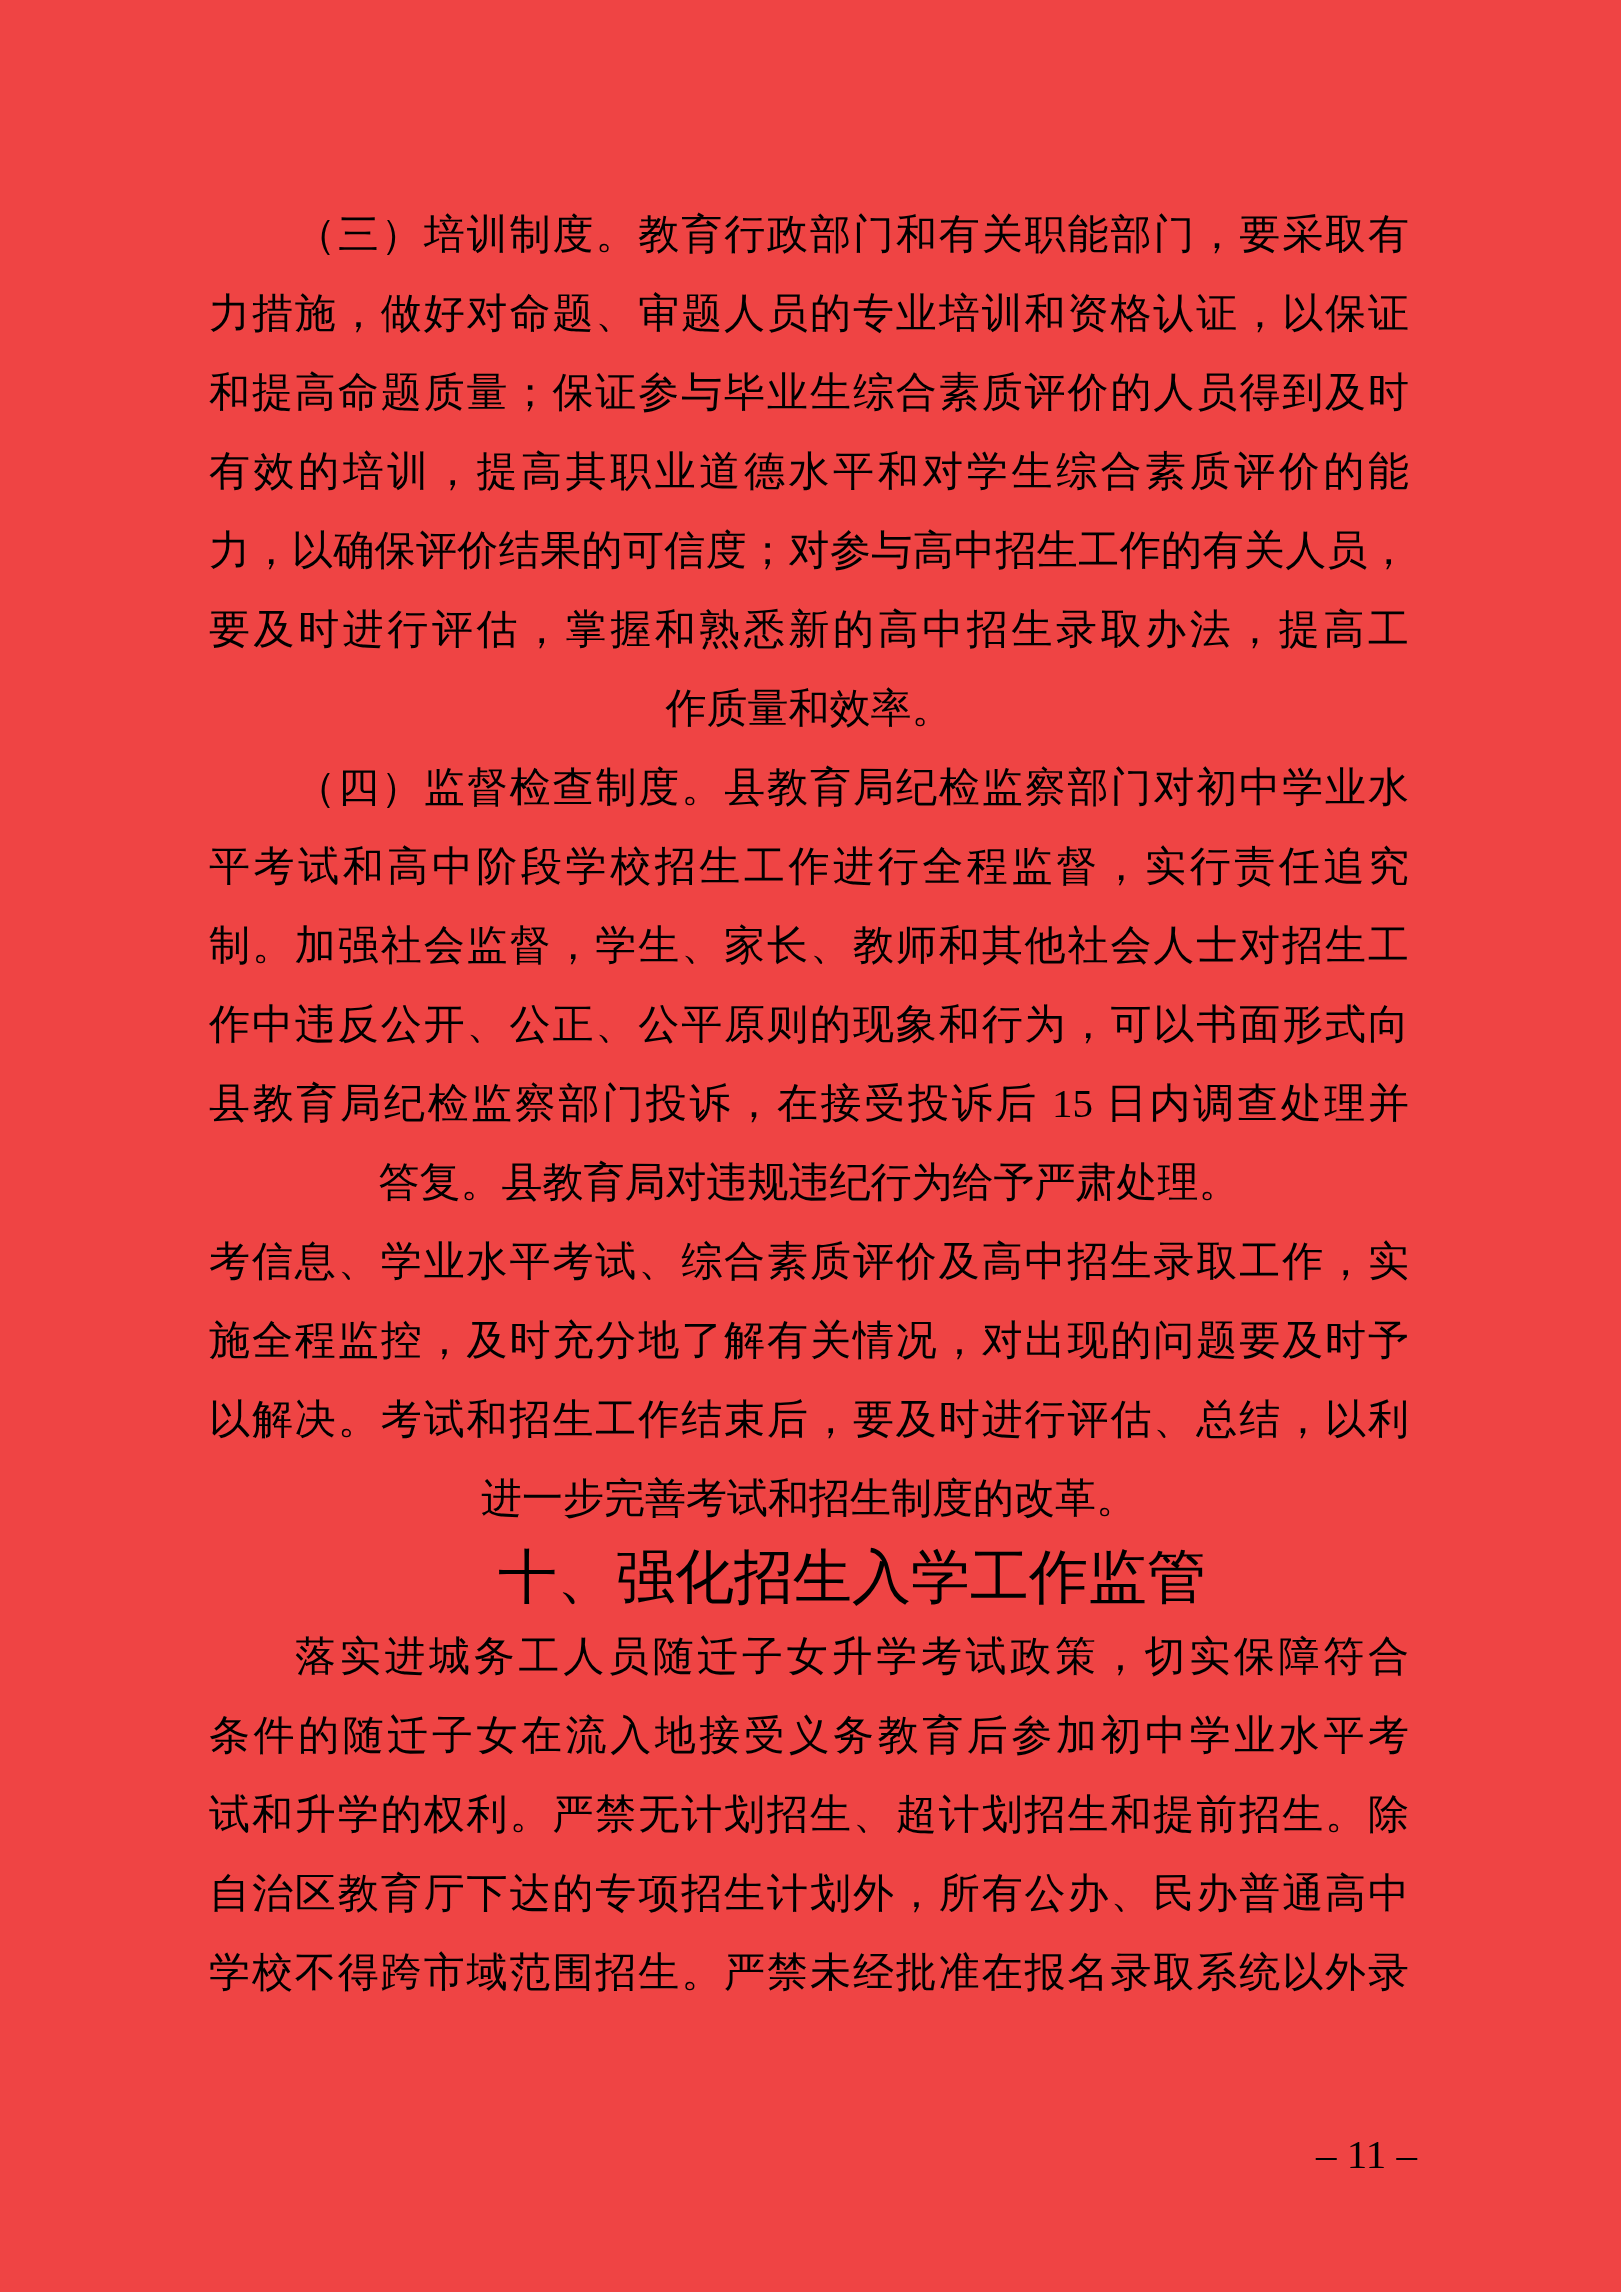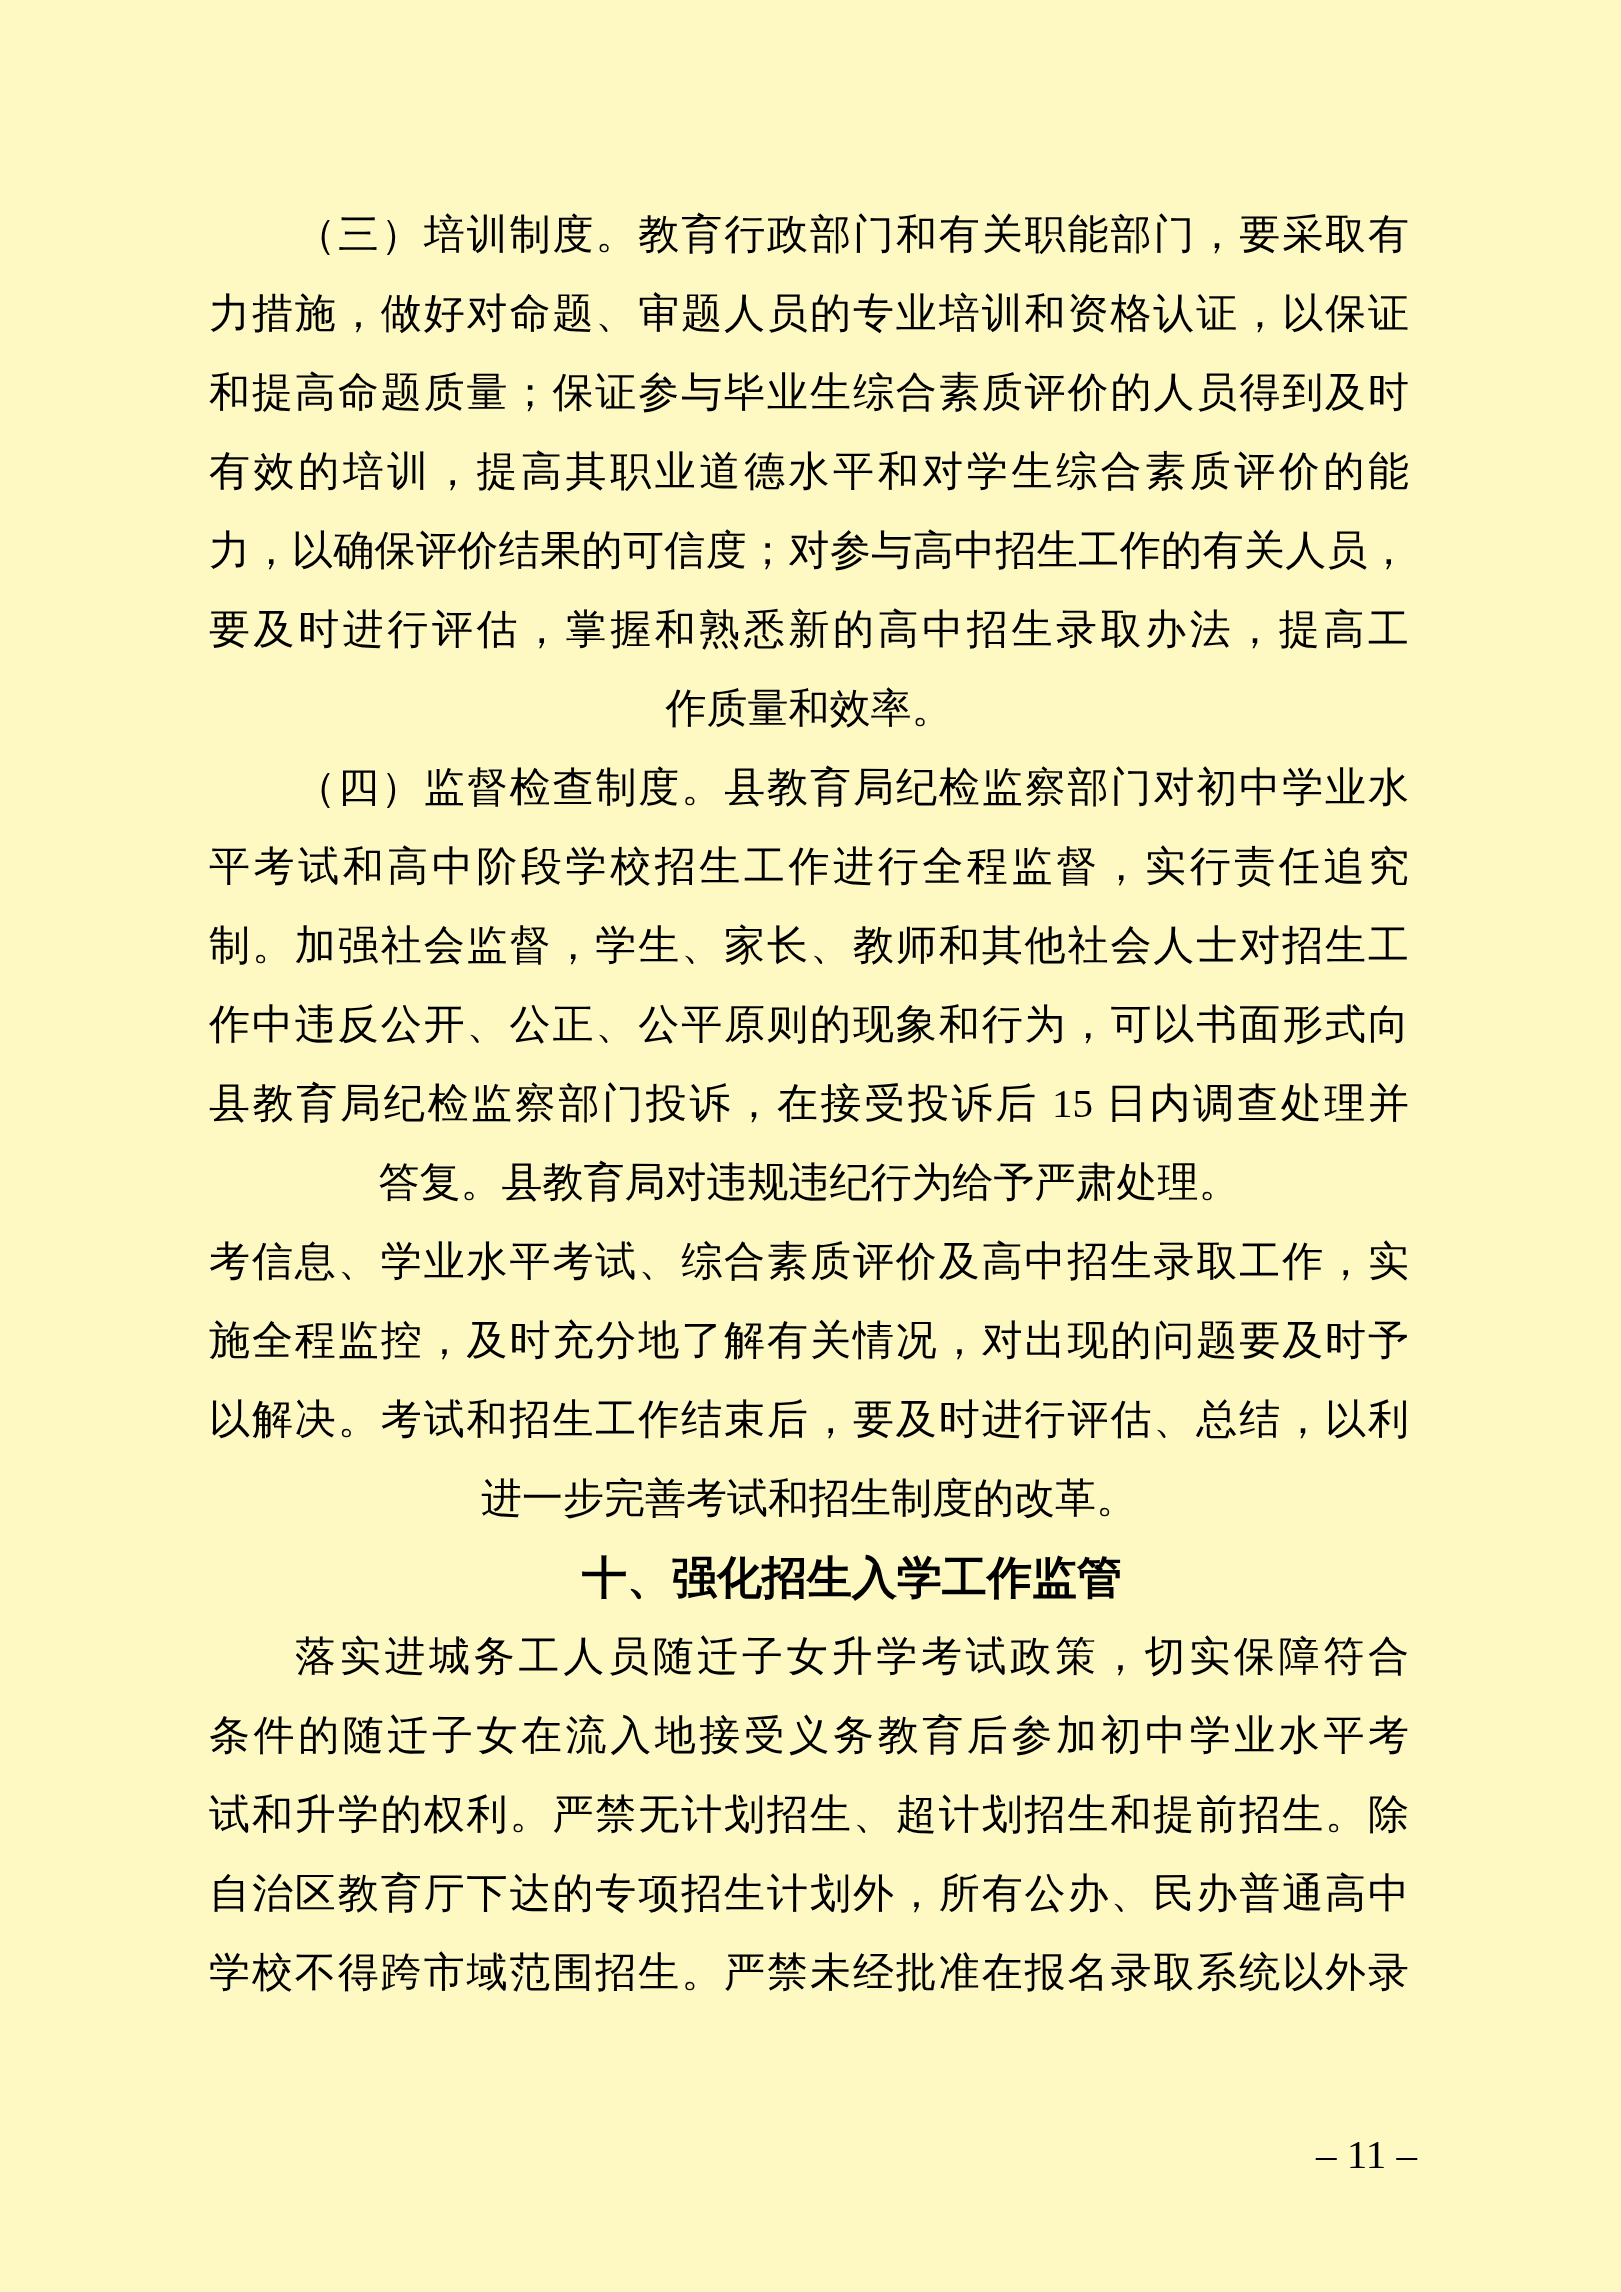--- a/index.html
+++ b/index.html
@@ -5,21 +5,21 @@
   html, body {
     margin: 0;
     padding: 0;
     background: #e8e8e8;
   }
   .page {
     position: relative;
     width: 1621px;
     height: 2293px;
     margin: 0 auto;
-    background: #fef9c3;
+    background: #ef4444;
     color: #000000;
     font-family: "Liberation Serif", "DejaVu Serif", serif;
     overflow: hidden;
   }
   .content {
     position: absolute;
     left: 209px;
     top: 195px;
     width: 1200px;
   }
@@ -36,22 +36,22 @@
   .line.fill {
     text-align: justify;
     text-align-last: justify;
     text-justify: inter-character;
   }
   .line.indent {
     text-indent: 86px;
   }
   .line.heading {
     font-family: "Liberation Sans", "DejaVu Sans", sans-serif;
-    font-weight: 700;
-    font-size: 45px;
+    font-weight: 400;
+    font-size: 59px;
   }
   .page-number {
     position: absolute;
     top: 2124px;
     right: 204px;
     height: 61px;
     line-height: 61px;
     font-size: 41px;
     font-family: "Liberation Serif", "DejaVu Serif", serif;
     color: #000000;

